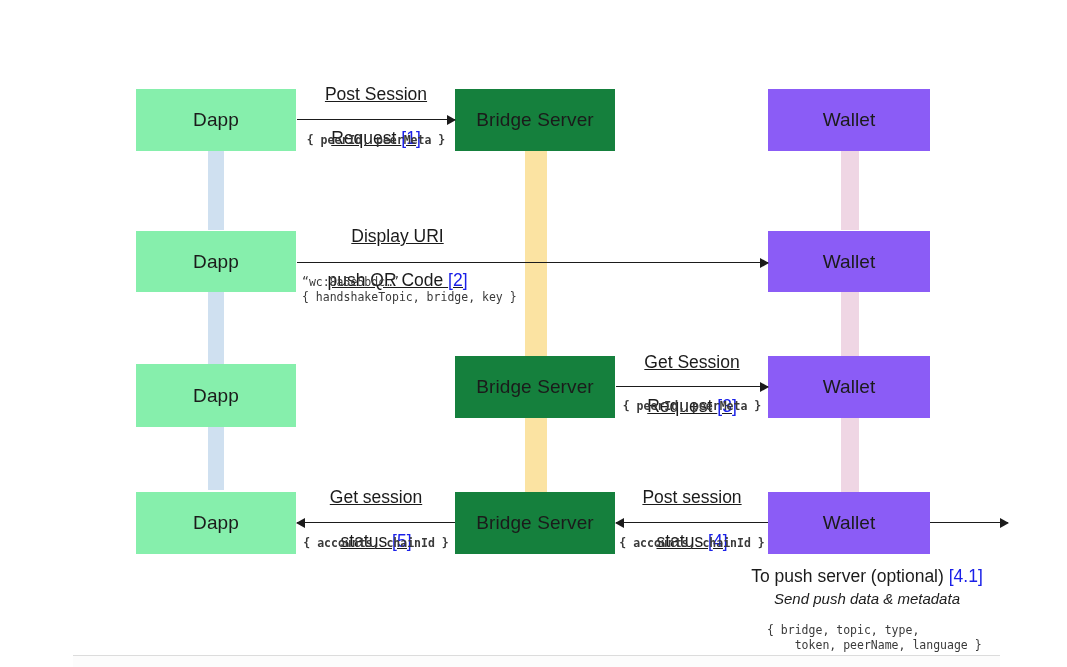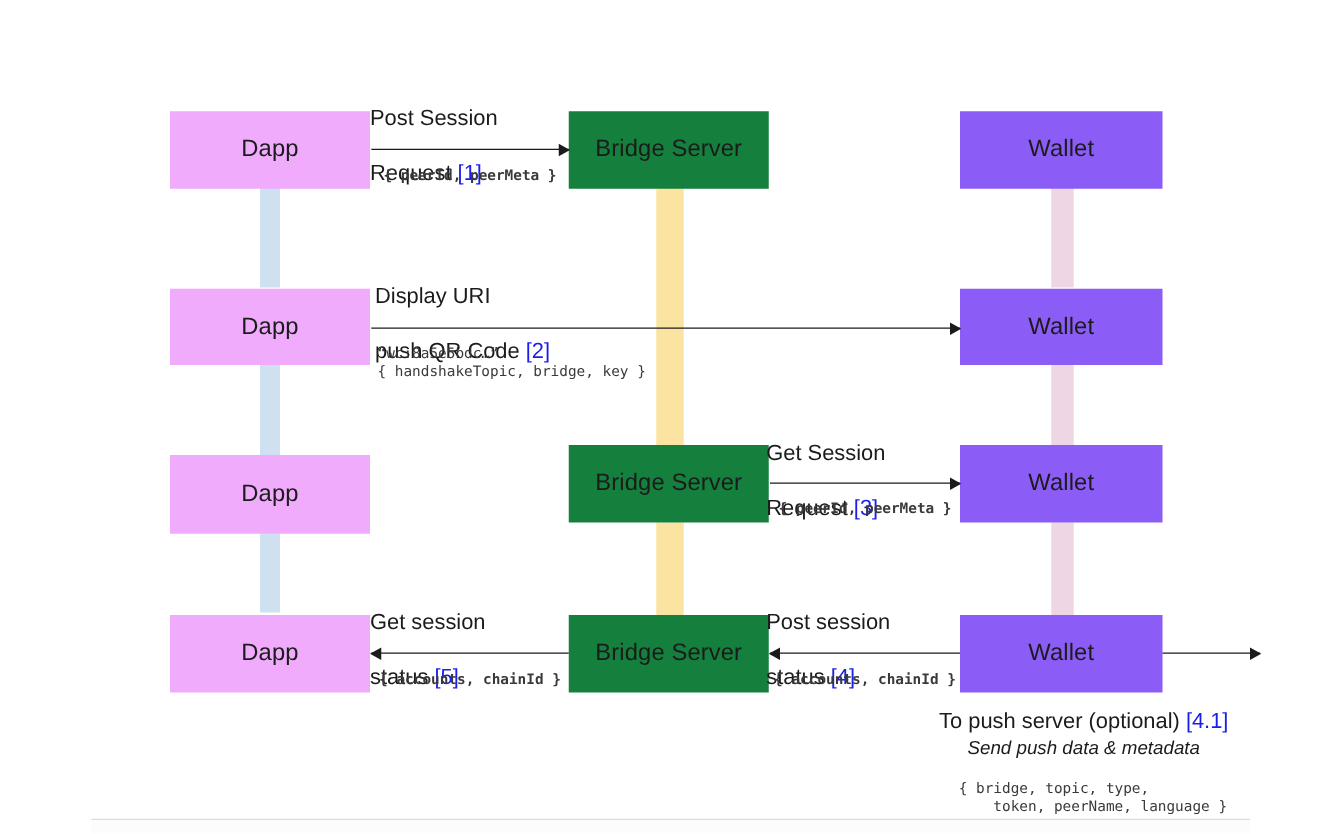--- a/index.html
+++ b/index.html
@@ -23,21 +23,21 @@
     position: absolute;
     display: flex;
     align-items: center;
     justify-content: center;
     font-size: 19px;
     color: #1b1b1b;
     letter-spacing: .1px;
     white-space: nowrap;
     user-select: none;
   }
-  .node.dapp   { background: #f0abfc; }
+  .node.dapp   { background: #86efac; }
   .node.bridge { background: #15803d; }
   .node.wallet { background: #8b5cf6; }
 
   
   .lifeline { position: absolute; }
   .lifeline.dapp   { background: #cfe0f0; }
   .lifeline.bridge { background: #fbe3a2; }
   .lifeline.wallet { background: #efd6e4; }
 
   
@@ -55,25 +55,27 @@
     width: 0; height: 0;
     border-top: 5px solid transparent;
     border-bottom: 5px solid transparent;
   }
   .arrow.right .head { right: -1px; border-left: 9px solid #1b1b1b; }
   .arrow.left  .head { left: -1px;  border-right: 9px solid #1b1b1b; }
 
   
   .msg-label {
     position: absolute;
+    text-align: center;
     font-size: 17.5px;
     line-height: 22px;
     color: #1b1b1b;
     white-space: pre-line;
     user-select: none;
+    text-decoration: underline;
   }
   .step-ref { color: #1a20e8; }
 
   .payload {
     position: absolute;
     font-family: "DejaVu Sans Mono", "Liberation Mono", monospace;
     font-size: 11.5px;
     line-height: 15px;
     color: #3a3a3a;
     white-space: pre;

